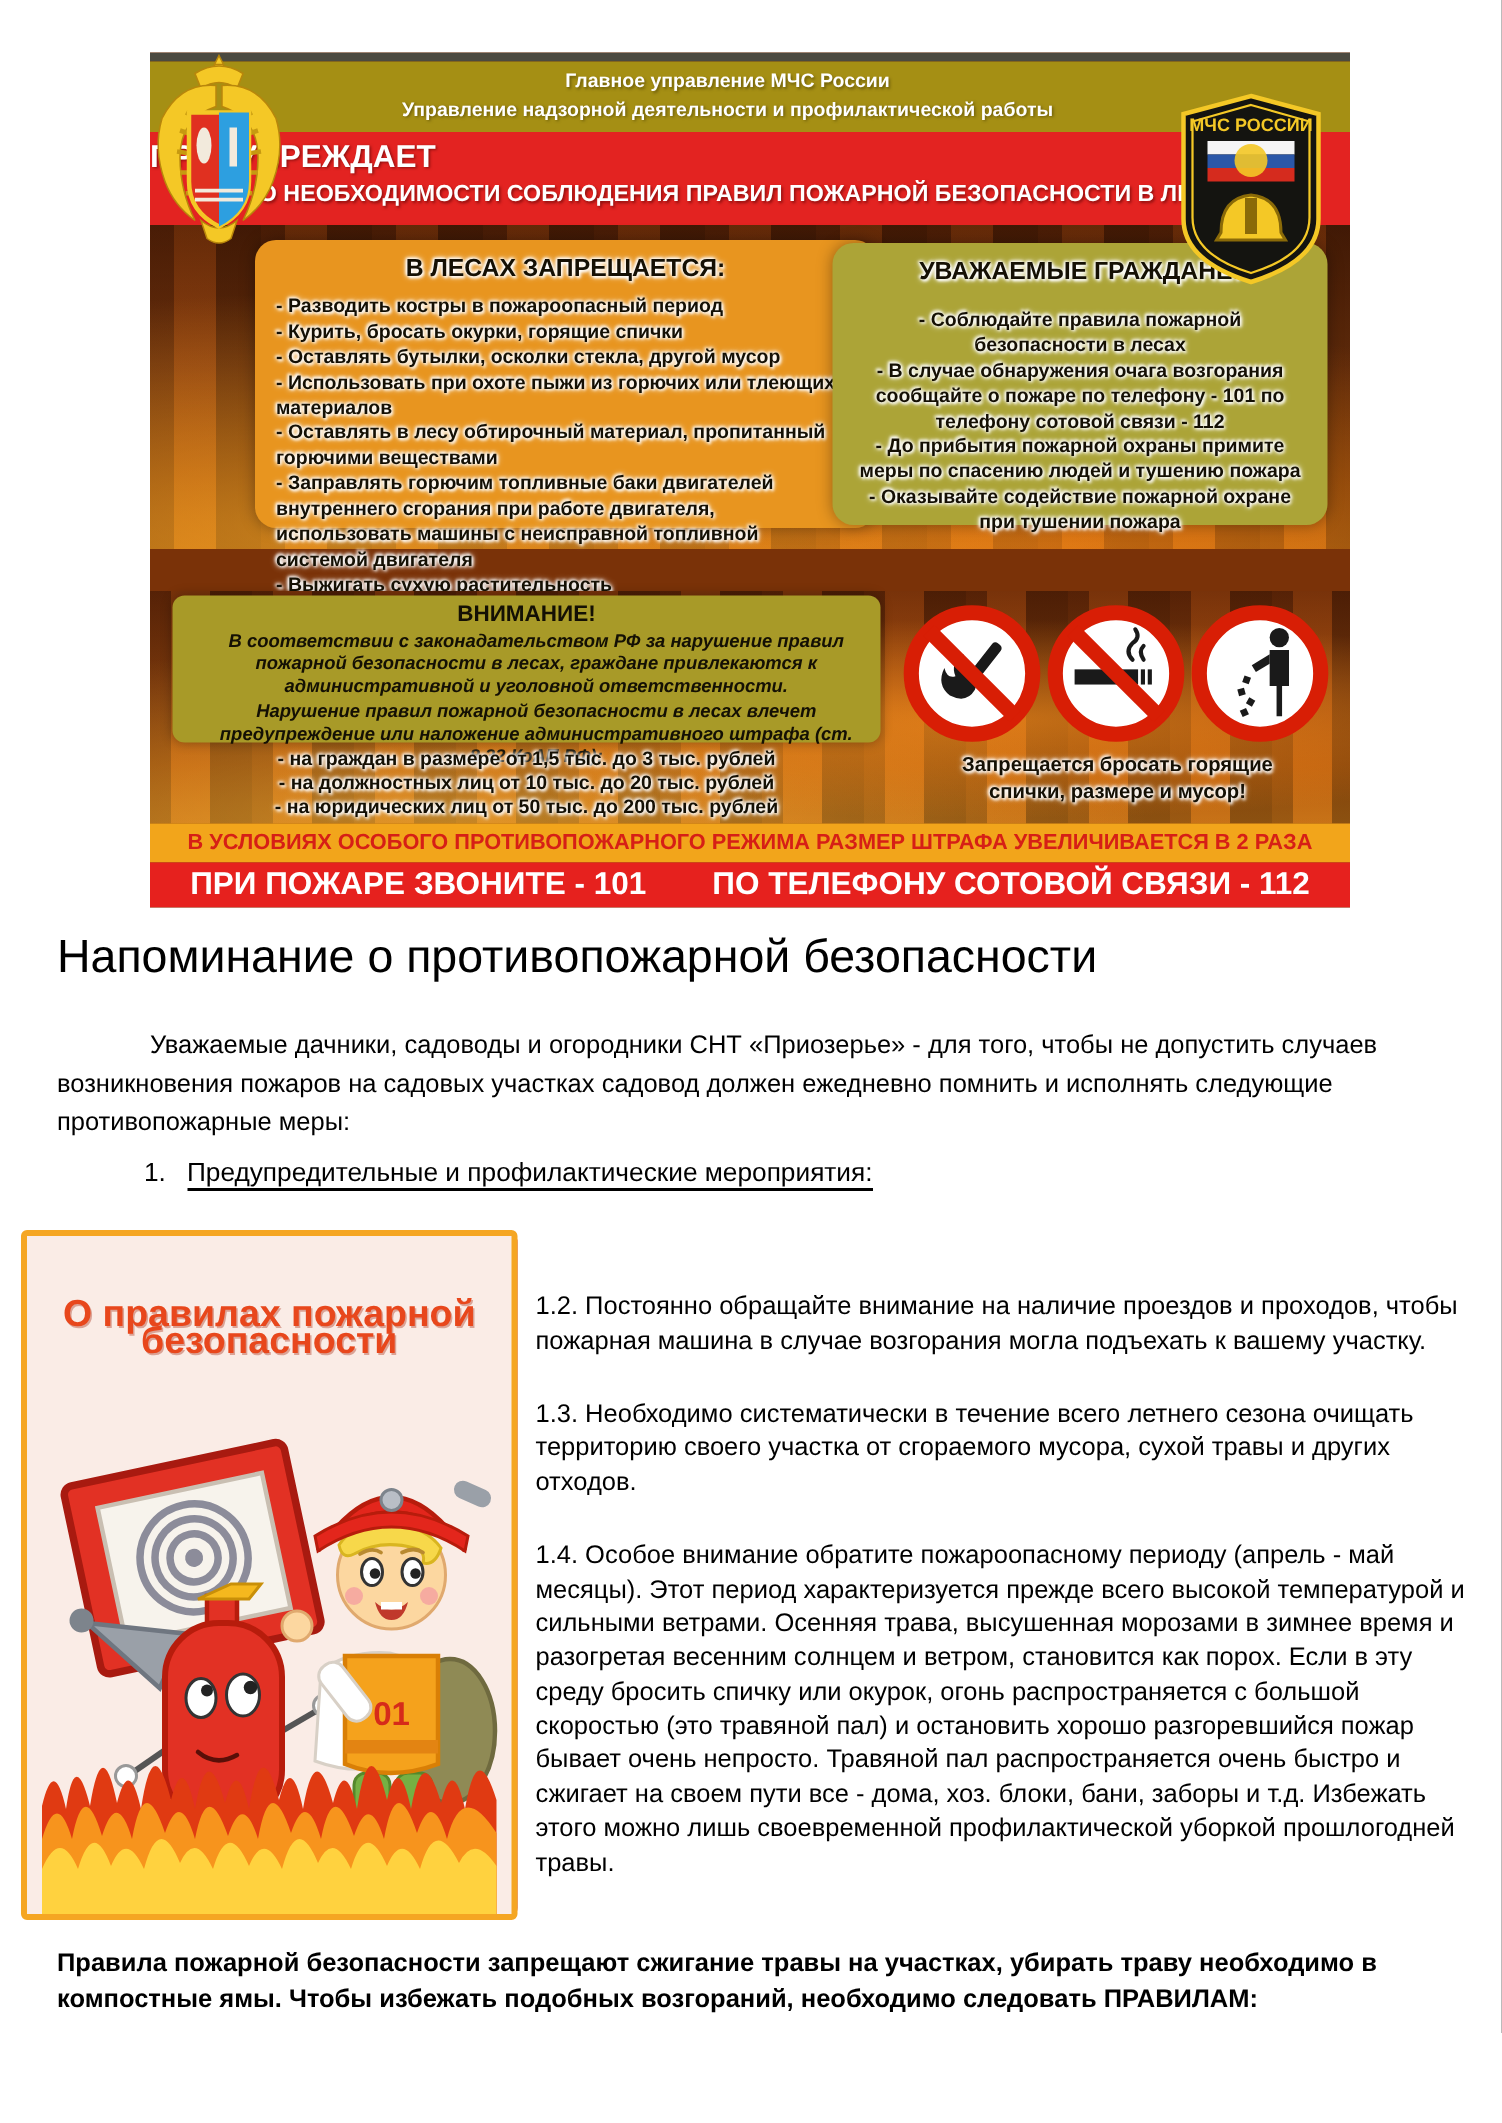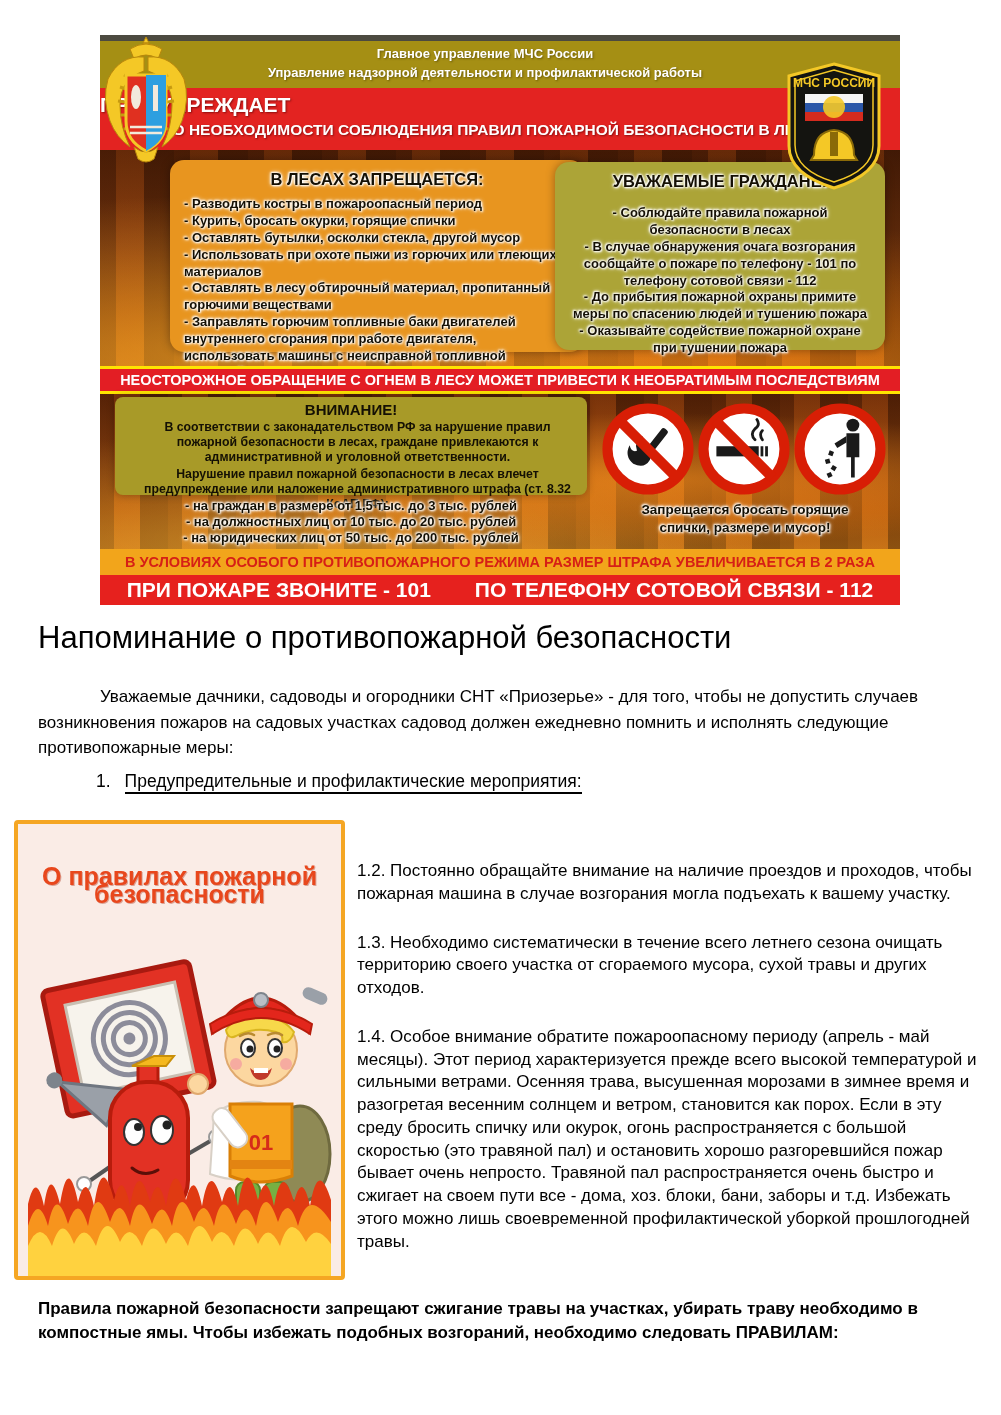--- a/index.html
+++ b/index.html
@@ -41,21 +41,21 @@
   .pitem{font-weight:bold;font-size:13px;line-height:1.3;}
   .pbox-right .pitem{text-align:center;}
 
   .caution-strip{position:absolute;left:0;top:331px;width:800px;height:28px;box-sizing:border-box;
     background:#e31e24;border-top:3px solid #ffe400;border-bottom:3px solid #ffe400;
     color:#fff;font-weight:bold;font-size:14.5px;text-align:center;line-height:22px;white-space:nowrap;}
 
   .attn-box{position:absolute;left:15px;top:362px;width:472px;height:98px;background:#a89a28;
             border-radius:8px;box-sizing:border-box;padding:3px 8px;box-shadow:0 0 8px rgba(0,0,0,.3);}
   .attn-title{text-align:center;font-weight:bold;font-size:15px;margin:1px 0 2px 0;color:#141004;}
-  .attn-p{text-align:center;font-weight:bold;font-size:12.3px;line-height:1.2;color:#141004;margin:0 0 3px 13px;}
+  .attn-p{text-align:center;font-weight:bold;font-size:12.3px;line-height:1.2;color:#141004;margin:0 0 3px 13px;font-style:italic;}
   .fines{position:absolute;left:15px;top:463px;width:472px;text-align:center;}
   .fine-item{font-weight:bold;font-size:13px;line-height:16px;}
 
   .signs{position:absolute;left:502px;top:368px;width:290px;display:flex;gap:4px;}
   .sign{width:92px;height:92px;}
   .signs-caption{position:absolute;left:495px;top:466px;width:300px;text-align:center;
                  font-weight:bold;font-size:13.5px;line-height:1.3;}
 
   .regime-strip{position:absolute;left:0;top:514px;width:800px;height:26px;background:#f2a51b;
     color:#d61f16;font-weight:bold;font-size:14.5px;text-align:center;line-height:26px;white-space:nowrap;}
@@ -117,21 +117,20 @@
     </div>
 
     <div class="pbox pbox-right">
       <div class="pbox-title glow">УВАЖАЕМЫЕ ГРАЖДАНЕ!</div>
       <div class="pitem glow" style="margin-top:14px;">- Соблюдайте правила пожарной безопасности в лесах</div>
       <div class="pitem glow">- В случае обнаружения очага возгорания сообщайте о пожаре по телефону - 101 по телефону сотовой связи - 112</div>
       <div class="pitem glow">- До прибытия пожарной охраны примите меры по спасению людей и тушению пожара</div>
       <div class="pitem glow">- Оказывайте содействие пожарной охране при тушении пожара</div>
     </div>
 
-    <div class="caution-strip">НЕОСТОРОЖНОЕ ОБРАЩЕНИЕ С ОГНЕМ В ЛЕСУ МОЖЕТ ПРИВЕСТИ К НЕОБРАТИМЫМ ПОСЛЕДСТВИЯМ</div>
 
     <div class="fire fire2"></div>
 
     <div class="attn-box">
       <div class="attn-title">ВНИМАНИЕ!</div>
       <p class="attn-p">В соответствии с законадательством РФ за нарушение правил пожарной безопасности в лесах, граждане привлекаются к административной и уголовной ответственности.</p>
       <p class="attn-p">Нарушение правил пожарной безопасности в лесах влечет предупреждение или наложение административного штрафа (ст. 8.32 КоАП РФ):</p>
     </div>
     <div class="fines">
       <div class="fine-item glow">- на граждан в размере от 1,5 тыс. до 3 тыс. рублей</div>

